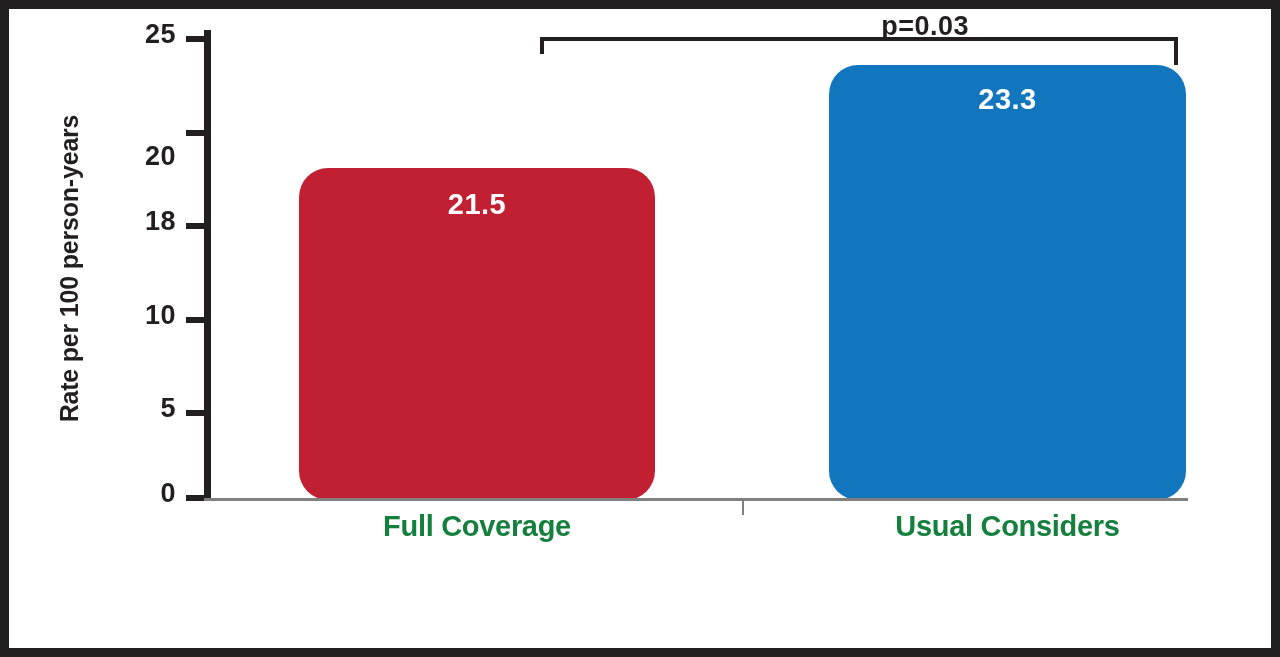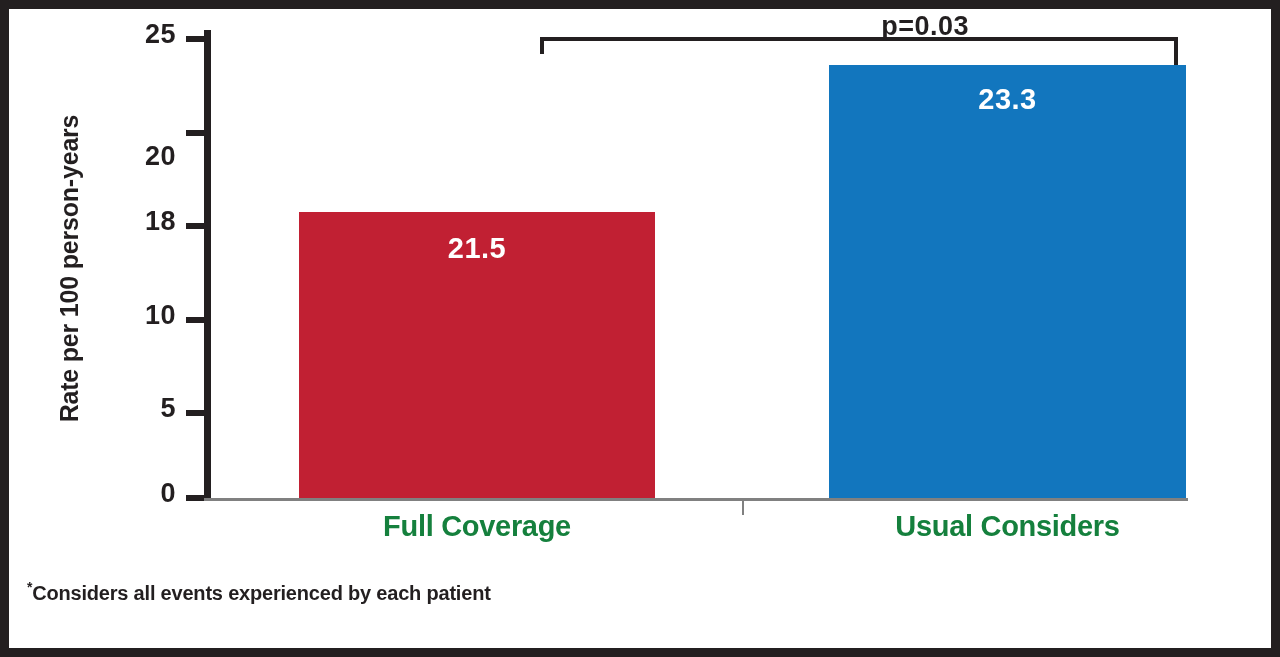--- a/index.html
+++ b/index.html
@@ -96,20 +96,21 @@
     font-weight: bold;
     color: #15803d;
     text-align: center;
     letter-spacing: -0.3px;
   }
 
   
   .bar {
     position: absolute;
     bottom: 148px; 
+    border-radius: 29px;
   }
   .bar-value {
     position: absolute;
     left: 0;
     right: 0;
     text-align: center;
     font-size: 29px;
     font-weight: bold;
     color: #ffffff;
     letter-spacing: 0.5px;
@@ -194,39 +195,36 @@
 
     <div class="y-tick" style="top:308px;"></div>
     <div class="y-tick-label" style="top:293px;">10</div>
 
     <div class="y-tick" style="top:401px;"></div>
     <div class="y-tick-label" style="top:386px;">5</div>
 
     <div class="y-tick" style="top:486px;"></div>
     <div class="y-tick-label" style="top:471px;">0</div>
 
-    <div class="bar" style="left:290px; width:356px; height:288px; background:#C12033;">
+    <div class="bar" style="left:290px; width:356px; height:332px; background:#C12033;">
       <div class="bar-value" style="top:20px;">21.5</div>
     </div>
 
     <div class="bar" style="left:820px; width:357px; height:435px; background:#1276BE;">
       <div class="bar-value" style="top:18px;">23.3</div>
     </div>
 
     <div class="x-axis-line"></div>
     <div class="x-axis-midtick"></div>
 
     <div class="x-tick-label" style="left:290px; width:356px;">Full Coverage</div>
     <div class="x-tick-label" style="left:820px; width:357px;">Usual Considers</div>
 
     <div class="sig-bracket">
       <div class="top-line"></div>
       <div class="left-arm"></div>
       <div class="right-arm"></div>
     </div>
     <div class="p-value-label">p=0.03</div>
 
-    <div class="footnote">
-      <span class="marker">*</span><span>Considers all events experienced by each patient</span>
-    </div>
 
   </div>
 </div>
 
 </body></html>

